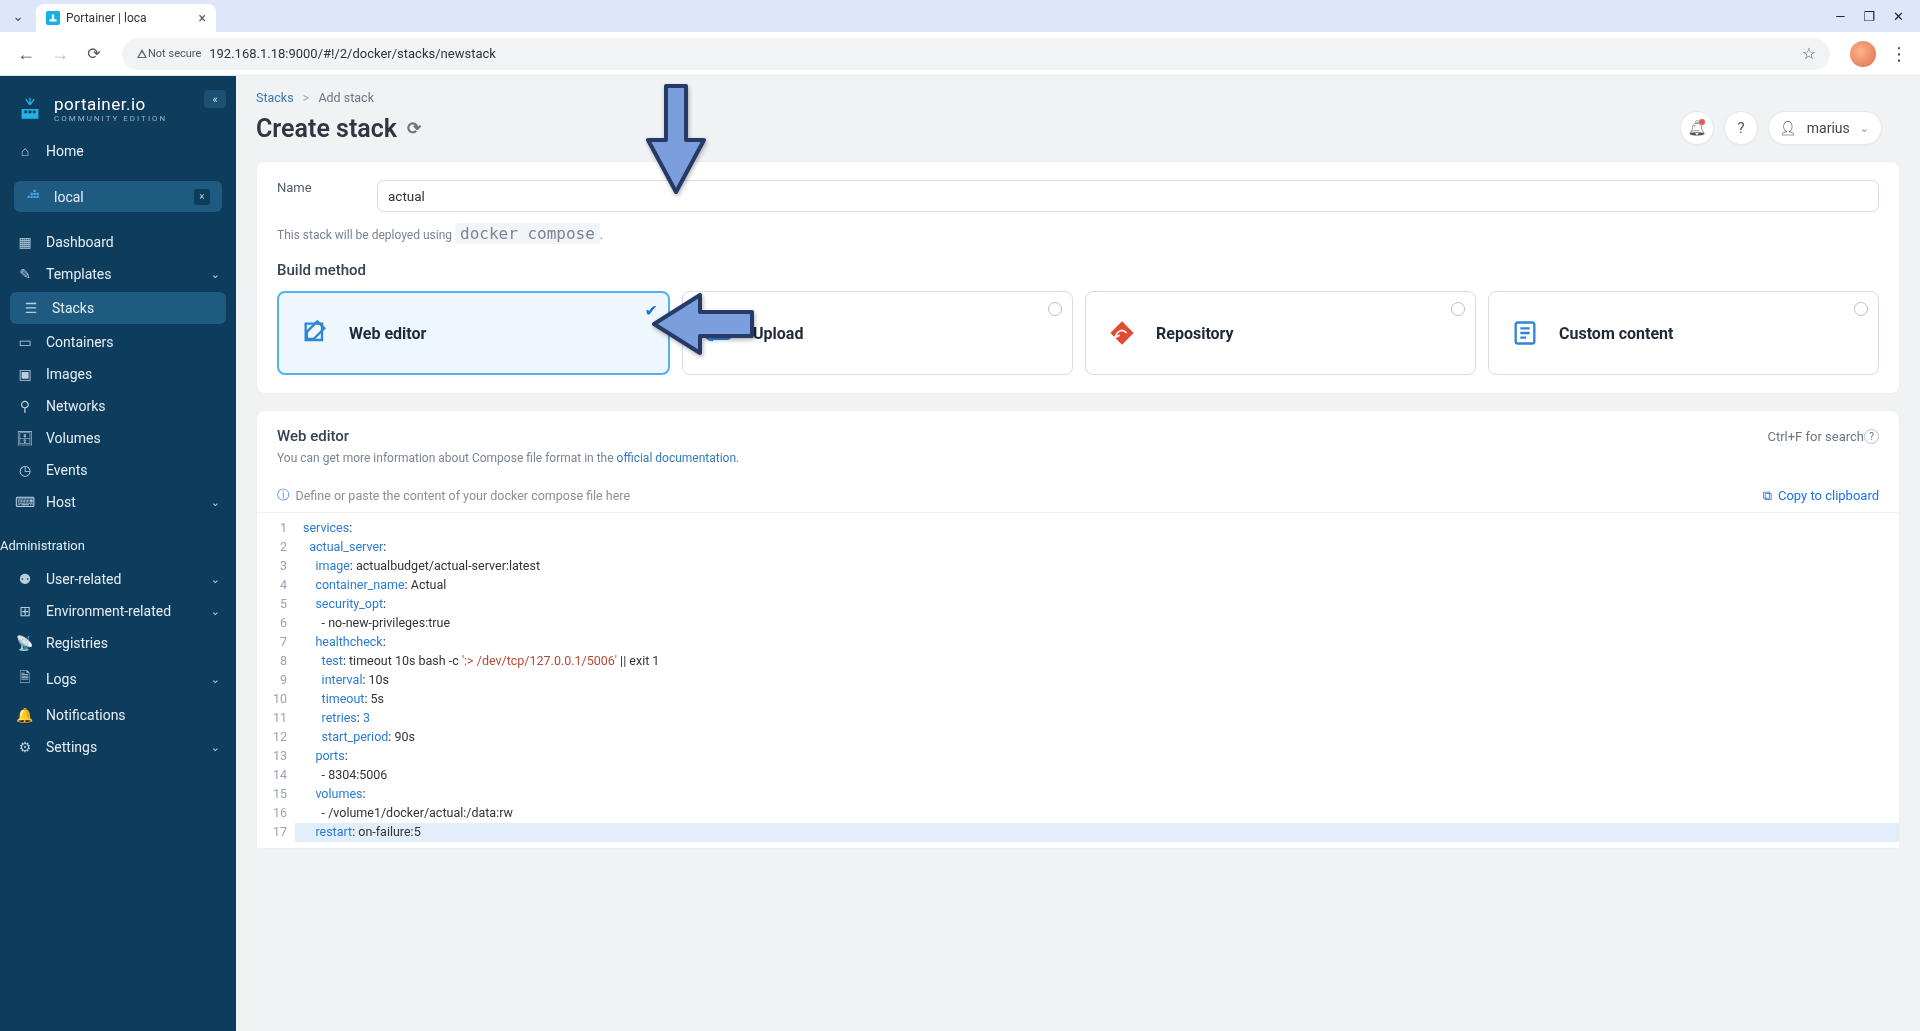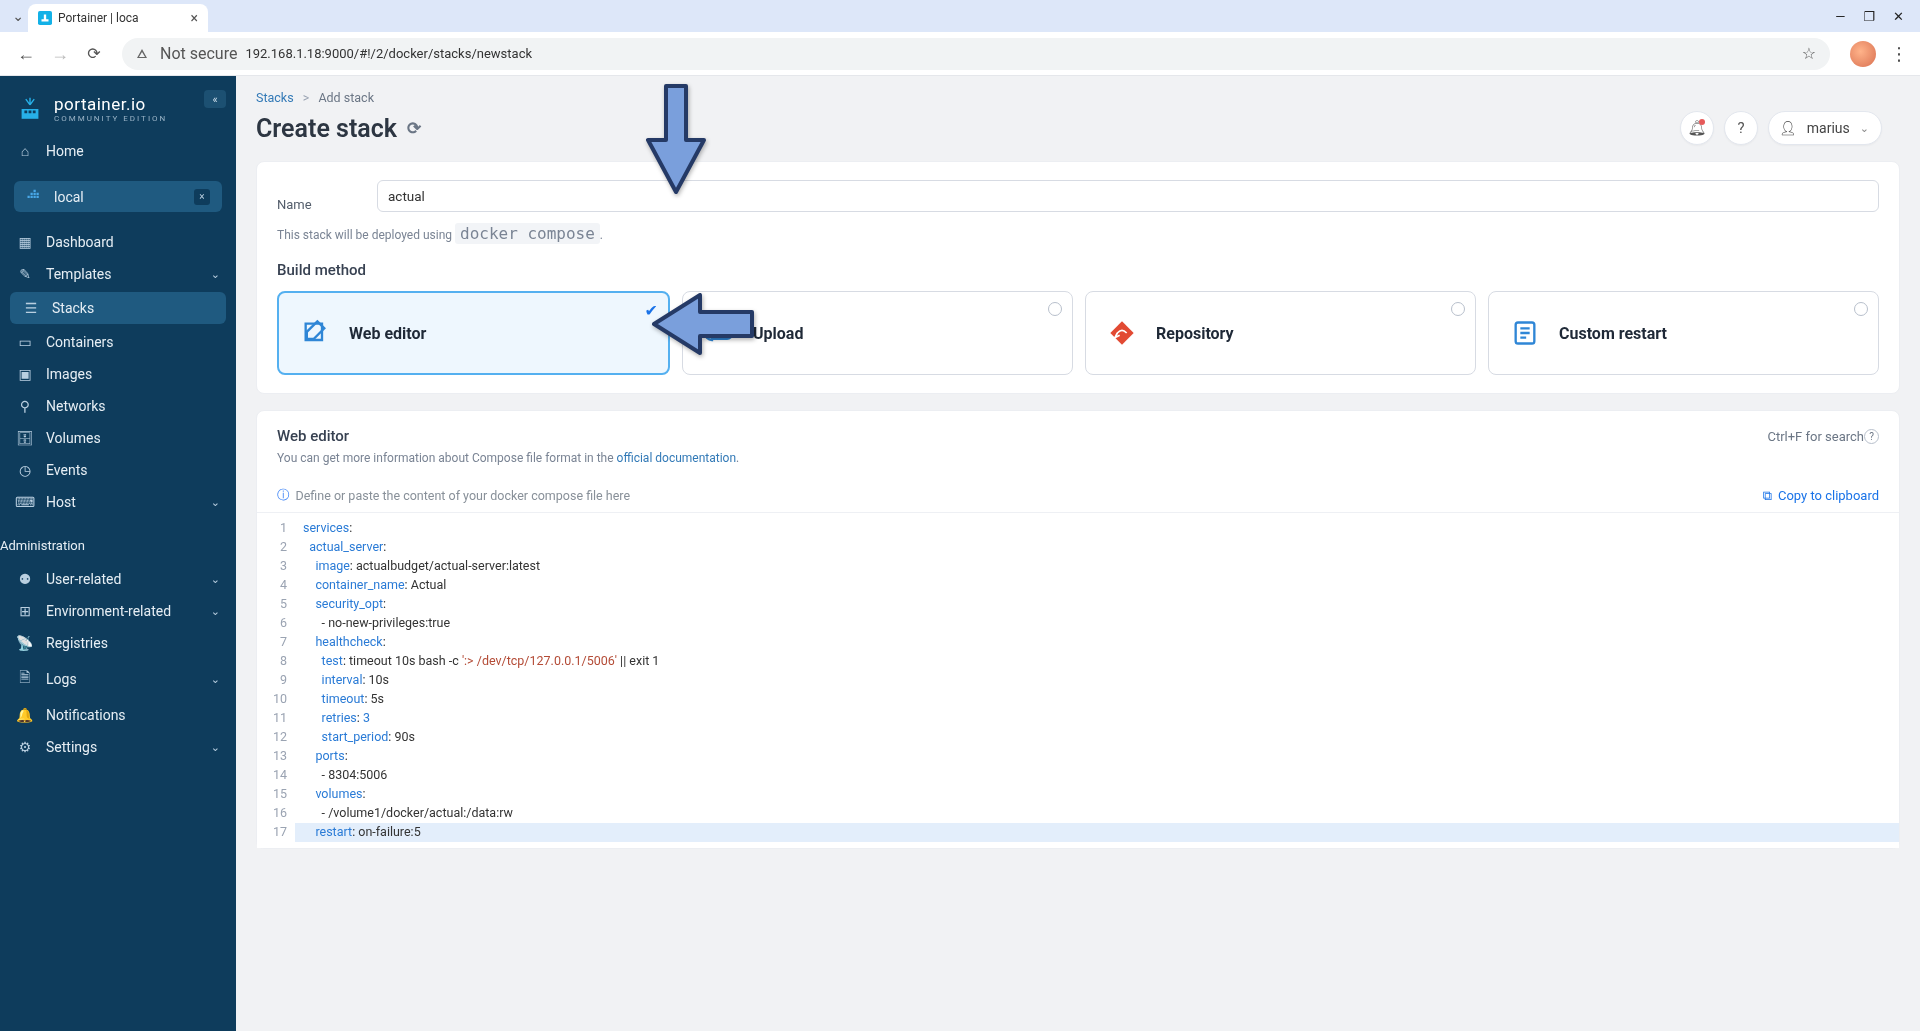--- a/index.html
+++ b/index.html
@@ -1,31 +1,31 @@
 <!DOCTYPE html>
 <html><head>
 <meta charset="utf-8">
 <style>
 * { margin: 0; padding: 0; box-sizing: border-box; font-family: -apple-system, BlinkMacSystemFont, "Segoe UI", Roboto, Arial, sans-serif; }
 body { width: 1920px; height: 1031px; overflow: hidden; background: #fff; }
 
 
 .browser-chrome { background: #dde7f9; height: 32px; display: flex; align-items: center; padding: 0 8px; }
 .tab-dropdown { width: 20px; text-align: center; color: #555; font-size: 14px; }
-.browser-tab { background: #fff; height: 28px; margin-top: 4px; border-radius: 8px 8px 0 0; padding: 0 10px; display: flex; align-items: center; gap: 6px; font-size: 12px; color: #333; min-width: 180px; }
+.browser-tab { background: #fff; height: 28px; margin-top: 4px; border-radius: 8px 8px 0 0; padding: 0 10px; display: flex; align-items: center; gap: 6px; font-size: 12px; color: #333; min-width: 180px; margin-left: 8px; }
 .browser-tab .favicon { width: 14px; height: 14px; }
 .browser-tab .close { margin-left: auto; font-size: 14px; color: #555; }
 .window-controls { margin-left: auto; display: flex; gap: 18px; color: #222; font-size: 13px; padding-right: 8px; }
 .window-controls span { cursor: default; }
 
 .addr-bar { background: #fff; height: 44px; display: flex; align-items: center; padding: 0 12px; gap: 6px; border-bottom: 1px solid #e5e7eb; }
 .addr-bar .nav-btn { width: 28px; height: 28px; display: flex; align-items: center; justify-content: center; color: #555; font-size: 18px; }
 .addr-bar .reload { font-size: 16px; }
 .addr-field { flex: 1; background: #f1f3f4; height: 32px; border-radius: 16px; display: flex; align-items: center; padding: 0 14px; gap: 8px; font-size: 13px; color: #333; margin-left: 8px; }
-.addr-field .secure { display: flex; align-items: center; gap: 12px; color: #555; font-size: 16px; }
+.addr-field .secure { display: flex; align-items: center; gap: 0; color: #555; font-size: 11px; }
 .addr-field .url { flex: 1; }
 .addr-field .star { color: #555; font-size: 16px; }
 .addr-right { display: flex; align-items: center; gap: 14px; padding-left: 14px; }
 .avatar-circle { width: 26px; height: 26px; border-radius: 50%; background: radial-gradient(circle at 40% 40%, #ffb38a, #d97050); }
 .kebab { color: #444; font-size: 18px; }
 
 
 .app { display: flex; height: calc(1031px - 32px - 44px); }
 
 
@@ -56,21 +56,21 @@
 .page-head { display: flex; align-items: center; padding: 2px 20px 16px; }
 .page-title { font-size: 25px; font-weight: 600; color: #2d3642; display: flex; align-items: center; gap: 10px; }
 .page-title .refresh { color: #6b7685; font-size: 17px; }
 .head-actions { margin-left: auto; display: flex; align-items: center; gap: 10px; padding-right: 18px; }
 .icon-btn { width: 34px; height: 34px; border-radius: 50%; background: #fff; border: 1px solid #e3e7ee; display: flex; align-items: center; justify-content: center; color: #555; font-size: 15px; box-shadow: 0 1px 2px rgba(0,0,0,0.04); position: relative; }
 .icon-btn .dot { position: absolute; top: 7px; right: 8px; width: 6px; height: 6px; background: #e65a5a; border-radius: 50%; }
 .user-pill { height: 34px; border-radius: 18px; background: #fff; border: 1px solid #e3e7ee; display: flex; align-items: center; gap: 10px; padding: 0 12px 0 10px; color: #444; font-size: 14px; box-shadow: 0 1px 2px rgba(0,0,0,0.04); }
 
 .card { background: #fff; border-radius: 8px; margin: 0 20px 16px; padding: 18px 20px; border: 1px solid #eceef2; }
 
-.form-row { display: flex; align-items: flex-end; margin-bottom: 12px; }
+.form-row { display: flex; align-items: flex-start; margin-bottom: 12px; }
 .form-row label { width: 100px; font-size: 13px; color: #535d6b; }
 .form-row input { flex: 1; height: 32px; border: 1px solid #d7dbe3; border-radius: 6px; padding: 0 10px; font-size: 13.5px; color: #333; }
 .deploy-note { font-size: 12px; color: #7a8494; }
 .deploy-note code { background: #f2f4f7; padding: 1px 5px; border-radius: 3px; font-family: Menlo, Consolas, monospace; font-size: 16px; }
 
 .section-title { font-size: 15px; color: #374151; margin: 18px 0 12px; font-weight: 500; }
 
 .methods { display: flex; gap: 12px; }
 .method { flex: 1; position: relative; border: 1px solid #d7dbe3; border-radius: 8px; padding: 22px 18px; display: flex; align-items: center; gap: 16px; background: #fff; cursor: pointer; }
 .method.selected { border: 2px solid #54b0f0; background: #eef7fe; }
@@ -323,21 +323,21 @@
             <span class="mtitle">Repository</span>
           </div>
           <div class="method">
             <span class="radio"></span>
             <span class="mico">
               <svg width="28" height="28" viewBox="0 0 24 24">
                 <rect x="4" y="3" width="16" height="18" rx="2" fill="none" stroke="#2f86d6" stroke-width="2"></rect>
                 <path d="M8 8h8M8 12h8M8 16h5" stroke="#2f86d6" stroke-width="2"></path>
               </svg>
             </span>
-            <span class="mtitle">Custom restart</span>
+            <span class="mtitle">Custom content</span>
           </div>
         </div>
     </div>
 
     <div class="editor-card">
       <div class="editor-head">
         <div class="editor-title-row">
           <div class="editor-title">Web editor</div>
           <div class="editor-search-hint">
             <span>Ctrl+F for search</span>

